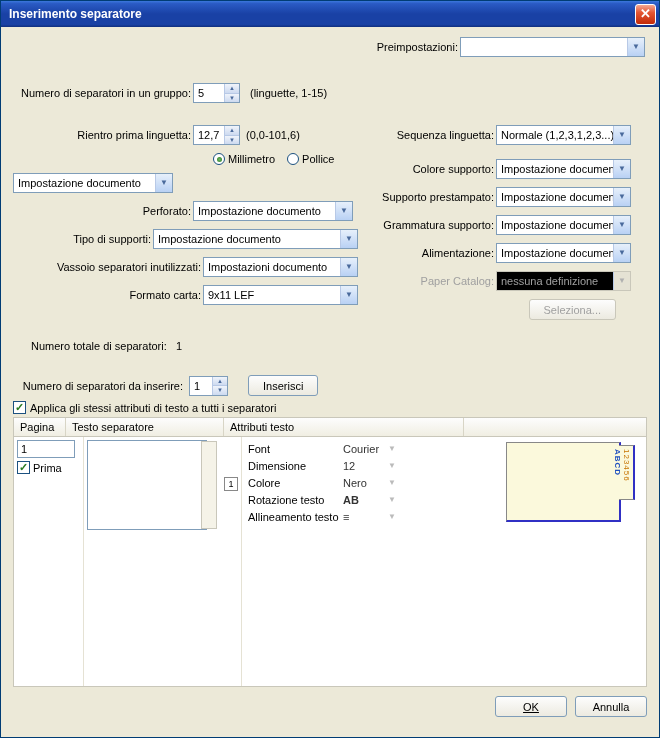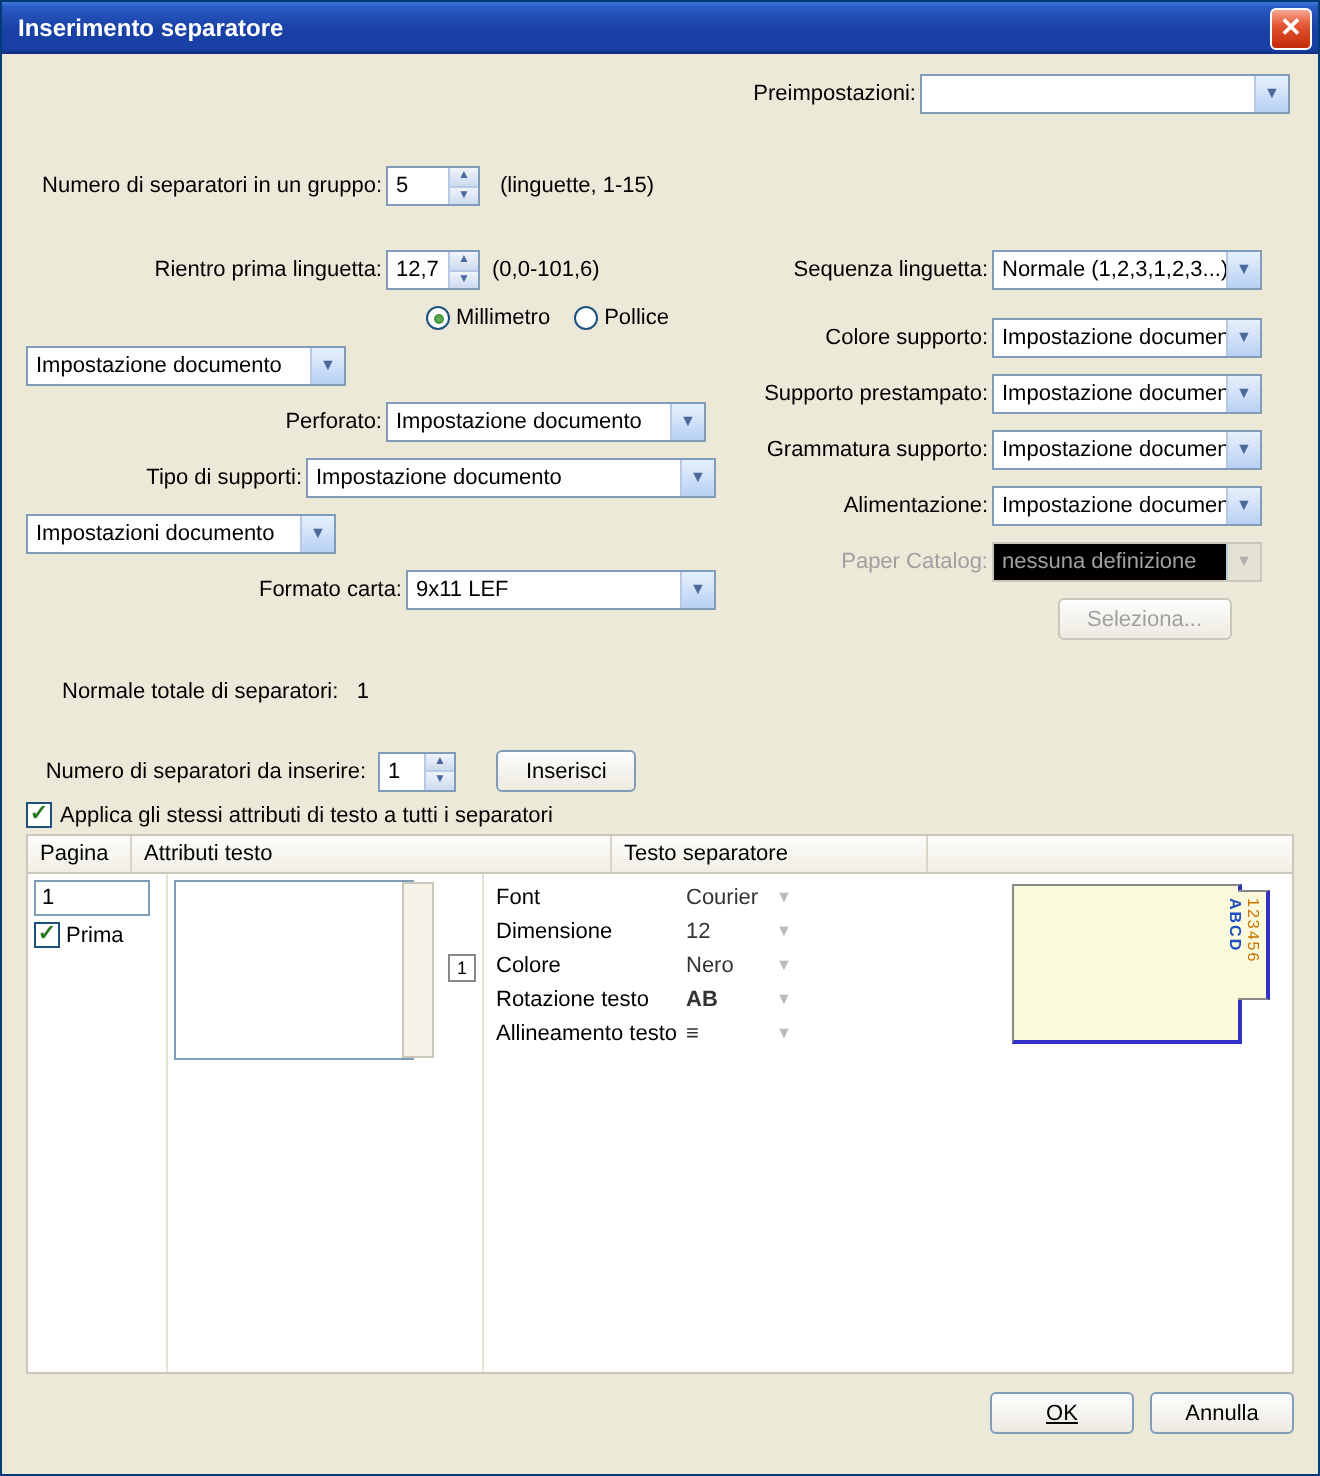--- a/index.html
+++ b/index.html
@@ -357,20 +357,21 @@
         </div>
       </div>
       <div class="row">
         <div class="flabel lbl-right" style="width:140px">Tipo di supporti:</div>
         <div class="combo" style="width:205px">
           <div class="combo-val">Impostazione documento</div>
           <div class="combo-arrow">▼</div>
         </div>
       </div>
       <div class="row">
+        <div class="flabel lbl-right" style="width:190px">Vassoio separatori inutilizzati:</div>
         <div class="combo" style="width:155px">
           <div class="combo-val">Impostazioni documento</div>
           <div class="combo-arrow">▼</div>
         </div>
       </div>
       <div class="row">
         <div class="flabel lbl-right" style="width:190px">Formato carta:</div>
         <div class="combo" style="width:155px">
           <div class="combo-val">9x11 LEF</div>
           <div class="combo-arrow">▼</div>
@@ -420,21 +421,21 @@
           <div class="combo-val">nessuna definizione</div>
           <div class="combo-arrow">▼</div>
         </div>
       </div>
       <div class="row" style="justify-content:flex-end;margin-top:2px;margin-right:30px">
         <button class="btn disabled">Seleziona...</button>
       </div>
     </div>
 
     <div class="tot-row">
-      <span>Normale totale di separatori:</span>
+      <span>Numero totale di separatori:</span>
       &nbsp;&nbsp;<span>1</span>
     </div>
 
     <div class="ins-row">
       <span style="width:176px;text-align:right;padding-right:6px">Numero di separatori da inserire:</span>
       <div class="spinner">
         <input style="width: 22px;" value="1">
         <div class="spin-btns">
             <div class="spin-btn">▲</div>
             <div class="spin-btn">▼</div>
@@ -444,22 +445,22 @@
     </div>
 
     <div class="apply-row">
       <span class="checkbox checked"></span>
       <span>Applica gli stessi attributi di testo a tutti i separatori</span>
     </div>
 
     <div class="table-area">
       <div class="table-head">
         <div class="th" style="width:52px">Pagina</div>
+        <div class="th" style="width:158px">Testo separatore</div>
         <div class="th" style="width:240px">Attributi testo</div>
-        <div class="th" style="width:158px">Testo separatore</div>
         <div class="th" style="flex:1;border-right:none"></div>
       </div>
       <div class="table-body">
         <div class="cell-pg">
           <input class="pg-input" value="1" style="">
           <div style="margin-top:3px;display:flex;align-items:center;gap:3px">
             <span class="checkbox checked"></span>
             <span>Prima</span>
           </div>
         </div>

